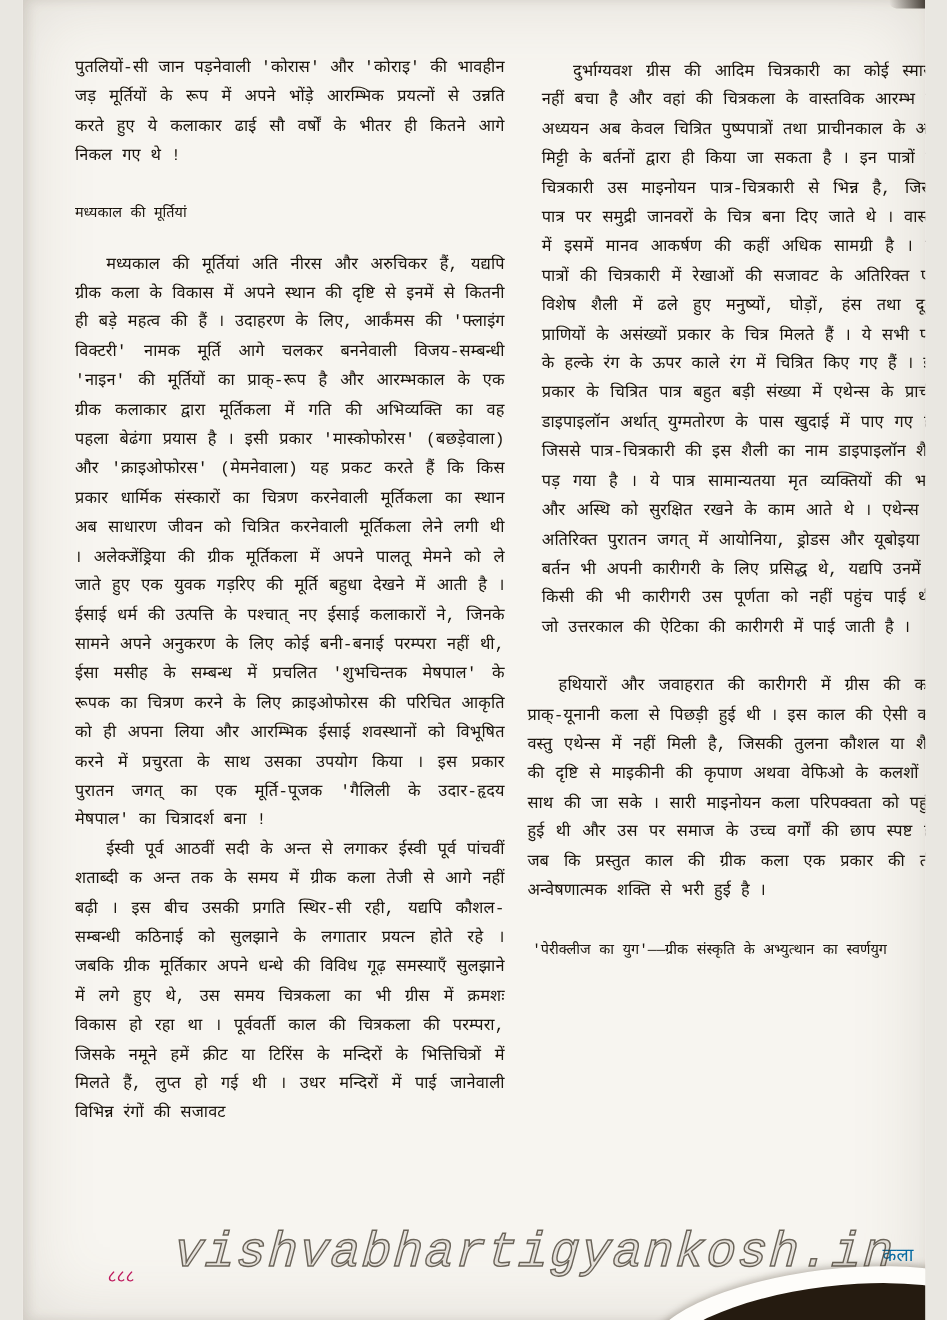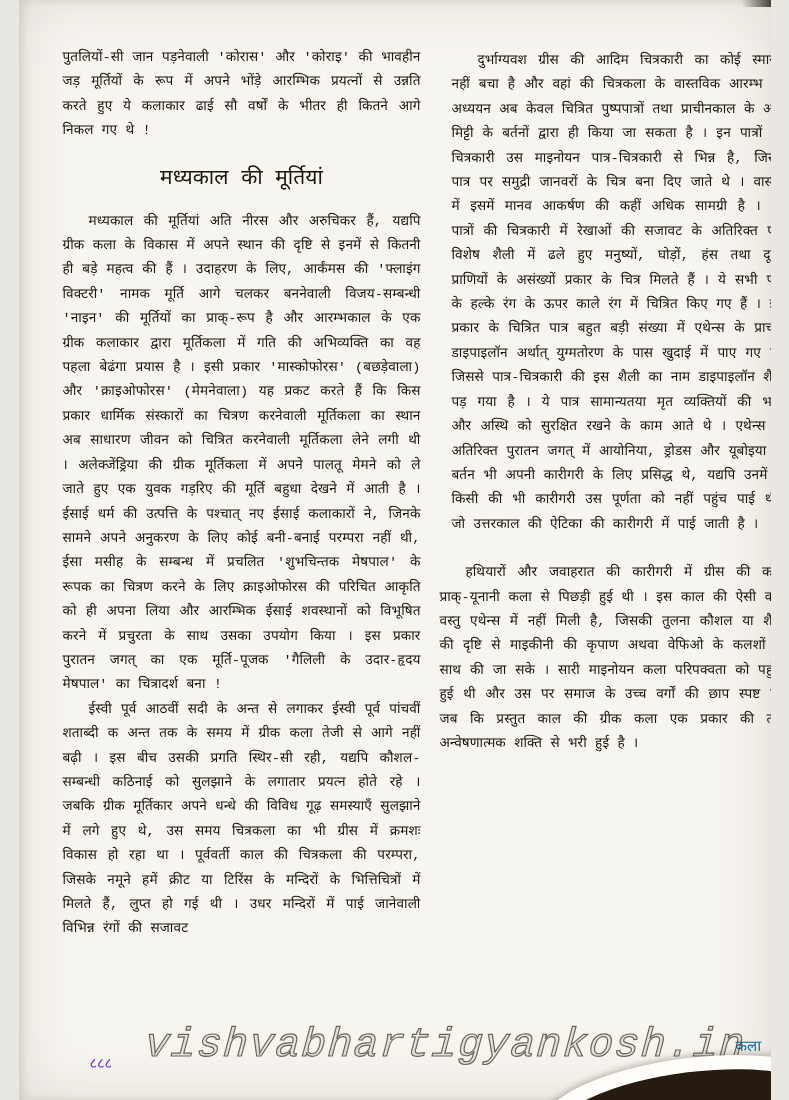--- a/index.html
+++ b/index.html
@@ -32,36 +32,35 @@
     text-align: justify;
     letter-spacing: 0.1px;
     color: #1a140c;
   }
   .indent { text-indent: 26px; }
   .gap-sm { margin-top: 7px; margin-left: 12px; }
   .gap-md { margin-top: 24px; }
 
   .section-heading {
     margin: 20px 0 17px 0;
-    font-size: 21px;
+    font-size: 12px;
     line-height: 29px;
     font-weight: normal;
-    text-align: center;
     color: #1a140c;
   }
   .section-heading.two-line {
     margin: 22px 4px 15px 4px;
   }
 
   .page-number {
     position: absolute;
     left: 71px;
     top: 1052px;
     font-size: 14.5px;
-    color: #6d28d9;
+    color: #be185d;
   }
   .catchword {
     position: absolute;
     left: 717px;
     top: 1035px;
     font-size: 15px;
     color: #0369a1;
   }
 
   .watermark {
@@ -123,20 +122,21 @@
   <div class="col col-left">
     <p class="body-text">पुतलियों-सी जान पड़नेवाली 'कोरास' और 'कोराइ' की भावहीन जड़ मूर्तियों के रूप में अपने भोंड़े आरम्भिक प्रयत्नों से उन्नति करते हुए ये कलाकार ढाई सौ वर्षों के भीतर ही कितने आगे निकल गए थे !</p>
     <div class="section-heading">मध्यकाल की मूर्तियां</div>
     <p class="body-text indent">मध्यकाल की मूर्तियां अति नीरस और अरुचिकर हैं, यद्यपि ग्रीक कला के विकास में अपने स्थान की दृष्टि से इनमें से कितनी ही बड़े महत्व की हैं । उदाहरण के लिए, आर्कंमस की 'फ्लाइंग विक्टरी' नामक मूर्ति आगे चलकर बननेवाली विजय-सम्बन्धी 'नाइन' की मूर्तियों का प्राक्-रूप है और आरम्भकाल के एक ग्रीक कलाकार द्वारा मूर्तिकला में गति की अभिव्यक्ति का वह पहला बेढंगा प्रयास है । इसी प्रकार 'मास्कोफोरस' (बछड़ेवाला) और 'क्राइओफोरस' (मेमनेवाला) यह प्रकट करते हैं कि किस प्रकार धार्मिक संस्कारों का चित्रण करनेवाली मूर्तिकला का स्थान अब साधारण जीवन को चित्रित करनेवाली मूर्तिकला लेने लगी थी । अलेक्जेंड्रिया की ग्रीक मूर्तिकला में अपने पालतू मेमने को ले जाते हुए एक युवक गड़रिए की मूर्ति बहुधा देखने में आती है । ईसाई धर्म की उत्पत्ति के पश्चात् नए ईसाई कलाकारों ने, जिनके सामने अपने अनुकरण के लिए कोई बनी-बनाई परम्परा नहीं थी, ईसा मसीह के सम्बन्ध में प्रचलित 'शुभचिन्तक मेषपाल' के रूपक का चित्रण करने के लिए क्राइओफोरस की परिचित आकृति को ही अपना लिया और आरम्भिक ईसाई शवस्थानों को विभूषित करने में प्रचुरता के साथ उसका उपयोग किया । इस प्रकार पुरातन जगत् का एक मूर्ति-पूजक 'गैलिली के उदार-हृदय मेषपाल' का चित्रादर्श बना !</p>
     <p class="body-text indent">ईस्वी पूर्व आठवीं सदी के अन्त से लगाकर ईस्वी पूर्व पांचवीं शताब्दी क अन्त तक के समय में ग्रीक कला तेजी से आगे नहीं बढ़ी । इस बीच उसकी प्रगति स्थिर-सी रही, यद्यपि कौशल-सम्बन्धी कठिनाई को सुलझाने के लगातार प्रयत्न होते रहे । जबकि ग्रीक मूर्तिकार अपने धन्धे की विविध गूढ़ समस्याएँ सुलझाने में लगे हुए थे, उस समय चित्रकला का भी ग्रीस में क्रमशः विकास हो रहा था । पूर्ववर्ती काल की चित्रकला की परम्परा, जिसके नमूने हमें क्रीट या टिरिंस के मन्दिरों के भित्तिचित्रों में मिलते हैं, लुप्त हो गई थी । उधर मन्दिरों में पाई जानेवाली विभिन्न रंगों की सजावट</p>
   </div>
 
   <div class="col col-right">
     <p class="body-text indent gap-sm">दुर्भाग्यवश ग्रीस की आदिम चित्रकारी का कोई स्मारक नहीं बचा है और वहां की चित्रकला के वास्तविक आरम्भ का अध्ययन अब केवल चित्रित पुष्पपात्रों तथा प्राचीनकाल के अन्य मिट्टी के बर्तनों द्वारा ही किया जा सकता है । इन पात्रों की चित्रकारी उस माइनोयन पात्र-चित्रकारी से भिन्न है, जिसमें पात्र पर समुद्री जानवरों के चित्र बना दिए जाते थे । वास्तव में इसमें मानव आकर्षण की कहीं अधिक सामग्री है । इन पात्रों की चित्रकारी में रेखाओं की सजावट के अतिरिक्त एक विशेष शैली में ढले हुए मनुष्यों, घोड़ों, हंस तथा दूसरे प्राणियों के असंख्यों प्रकार के चित्र मिलते हैं । ये सभी पात्र के हल्के रंग के ऊपर काले रंग में चित्रित किए गए हैं । इस प्रकार के चित्रित पात्र बहुत बड़ी संख्या में एथेन्स के प्राचीन डाइपाइलॉन अर्थात् युग्मतोरण के पास खुदाई में पाए गए हैं, जिससे पात्र-चित्रकारी की इस शैली का नाम डाइपाइलॉन शैली पड़ गया है । ये पात्र सामान्यतया मृत व्यक्तियों की भस्म और अस्थि को सुरक्षित रखने के काम आते थे । एथेन्स के अतिरिक्त पुरातन जगत् में आयोनिया, ड्रोडस और यूबोइया के बर्तन भी अपनी कारीगरी के लिए प्रसिद्ध थे, यद्यपि उनमें से किसी की भी कारीगरी उस पूर्णता को नहीं पहुंच पाई थी, जो उत्तरकाल की ऐटिका की कारीगरी में पाई जाती है ।</p>
     <p class="body-text indent gap-md">हथियारों और जवाहरात की कारीगरी में ग्रीस की कला प्राक्-यूनानी कला से पिछड़ी हुई थी । इस काल की ऐसी कोई वस्तु एथेन्स में नहीं मिली है, जिसकी तुलना कौशल या शैली की दृष्टि से माइकीनी की कृपाण अथवा वेफिओ के कलशों के साथ की जा सके । सारी माइनोयन कला परिपक्वता को पहुंची हुई थी और उस पर समाज के उच्च वर्गों की छाप स्पष्ट है, जब कि प्रस्तुत काल की ग्रीक कला एक प्रकार की तीव्र अन्वेषणात्मक शक्ति से भरी हुई है ।</p>
+    <div class="section-heading two-line">'पेरीक्लीज का युग'——ग्रीक संस्कृति के अभ्युत्थान का स्वर्णयुग</div>
   </div>
 
   <div class="watermark">vishvabhartigyankosh.in</div>
 
   <div class="page-number">८८८</div>
   <div class="catchword">कला</div>
 
   <div class="smudge-top-right"></div>
   <div class="curl-light"></div>
   <div class="curl-dark"></div>

